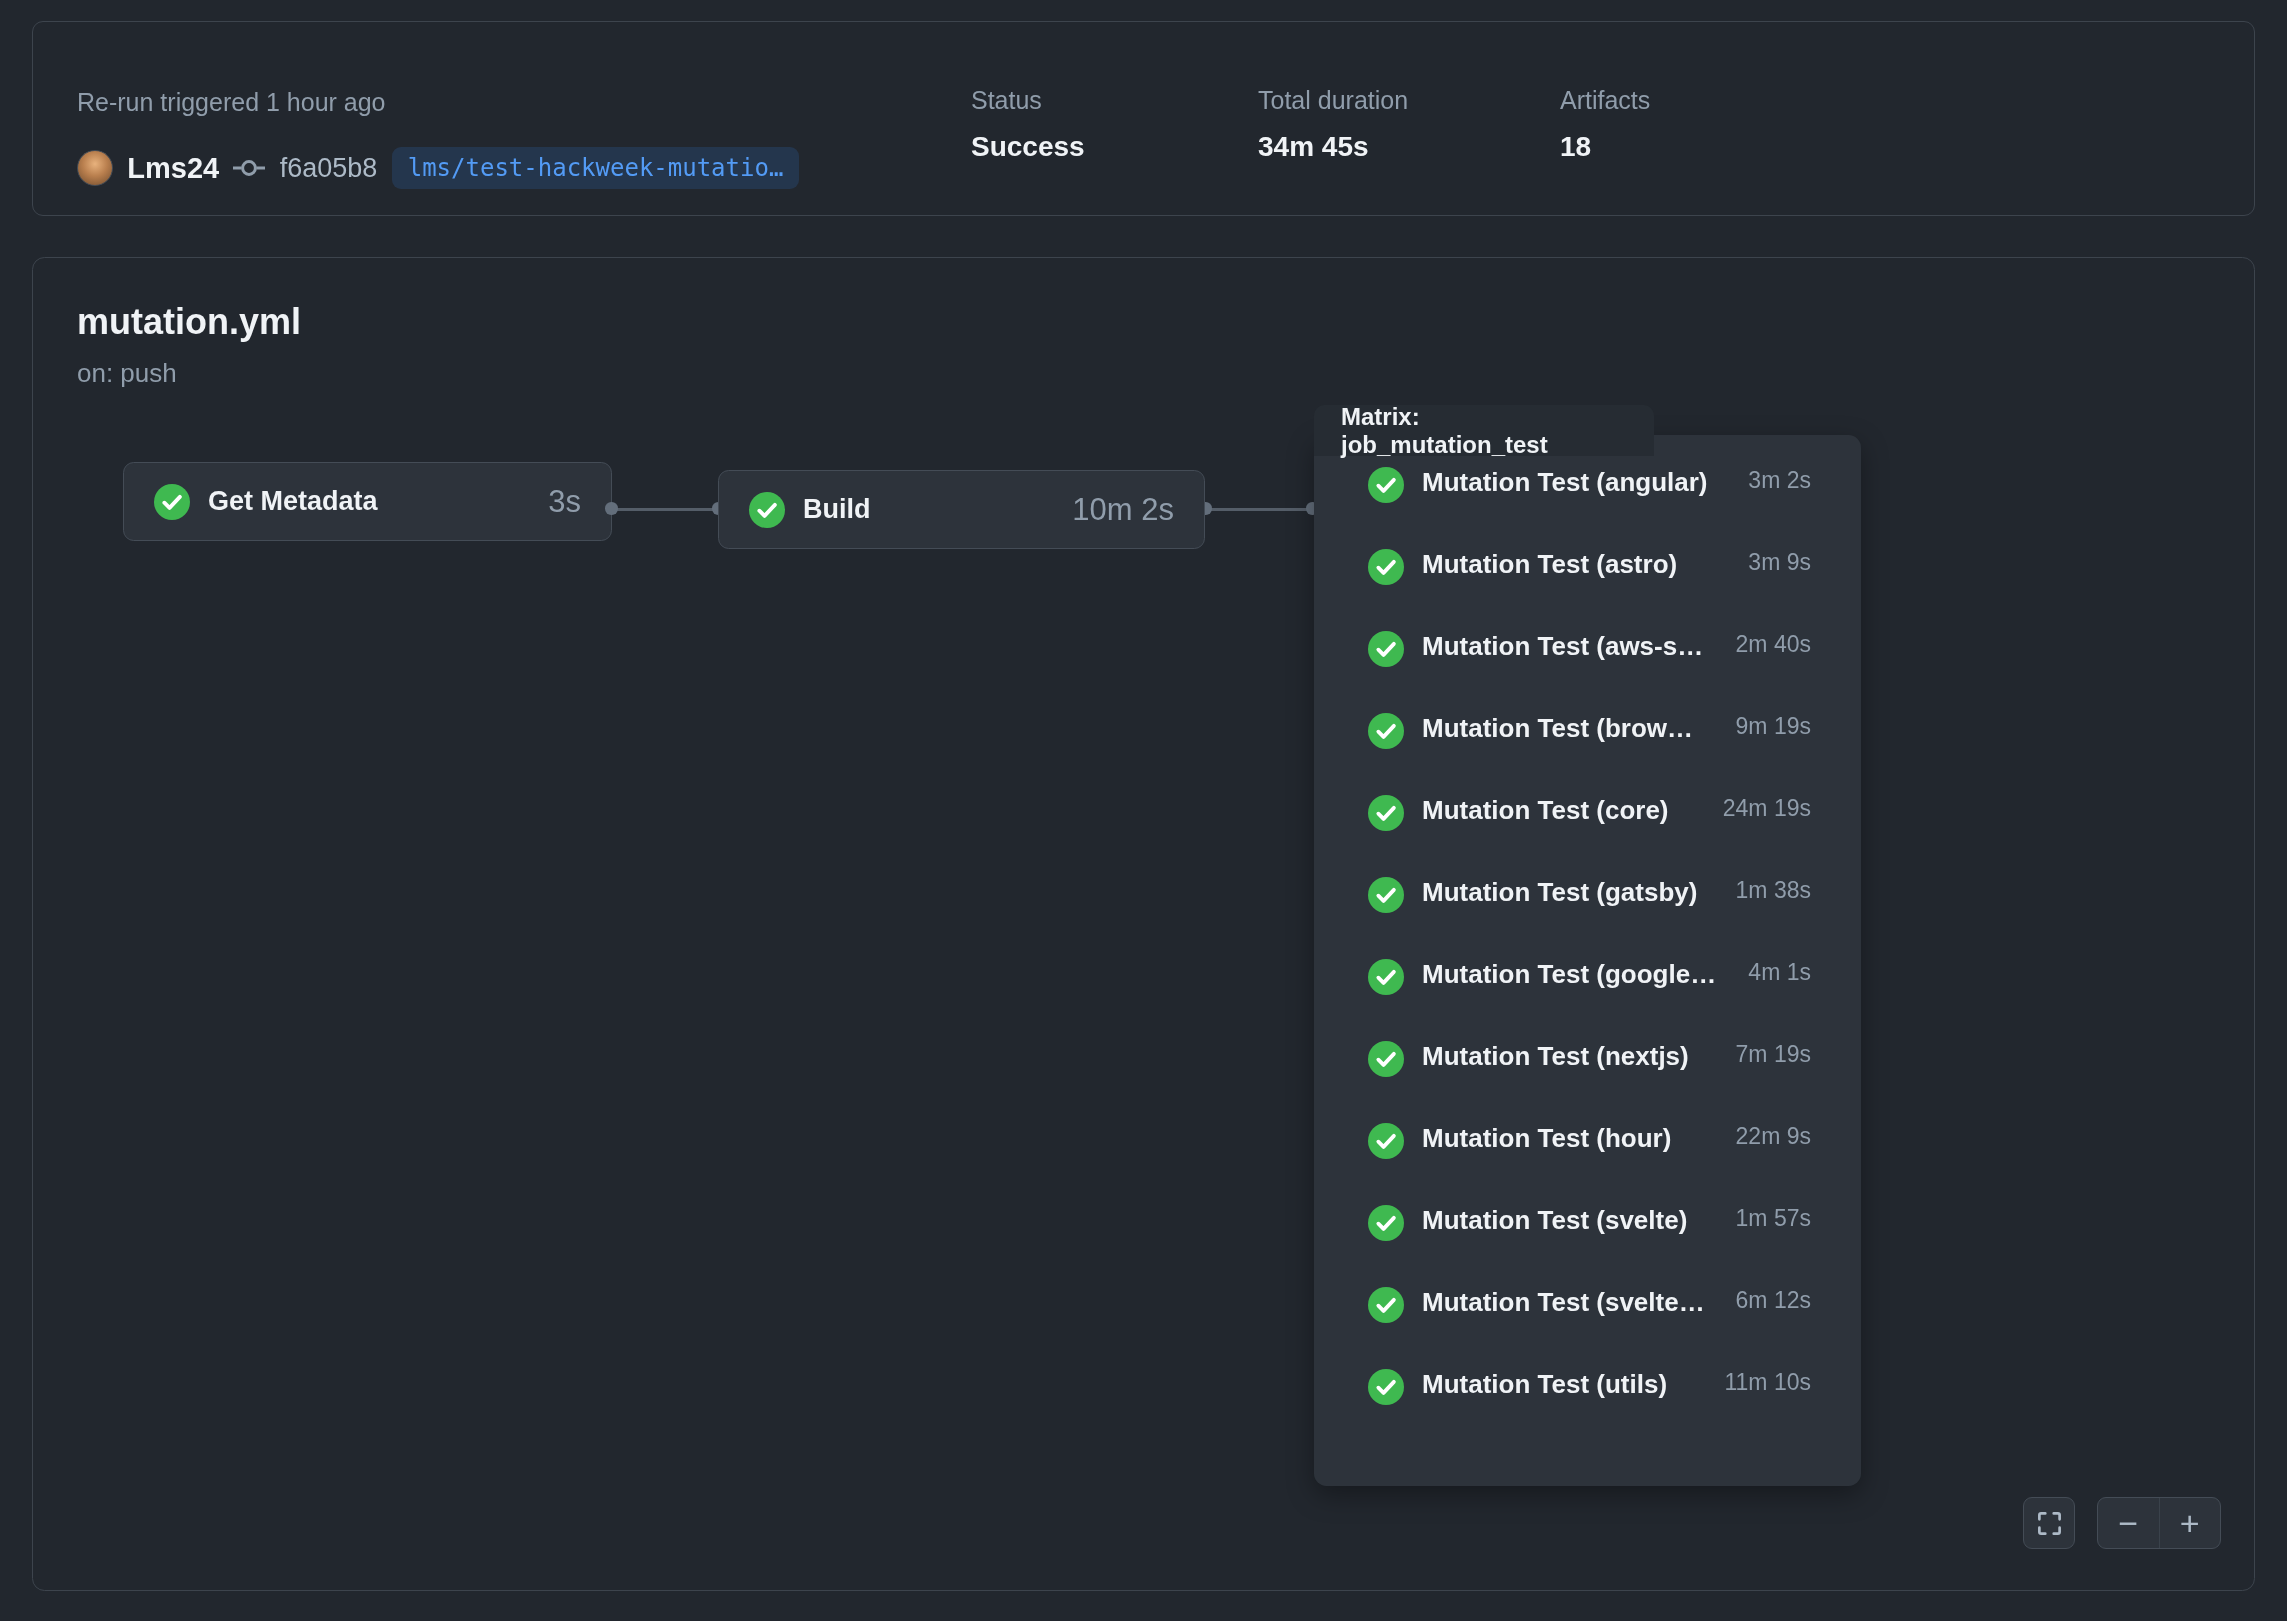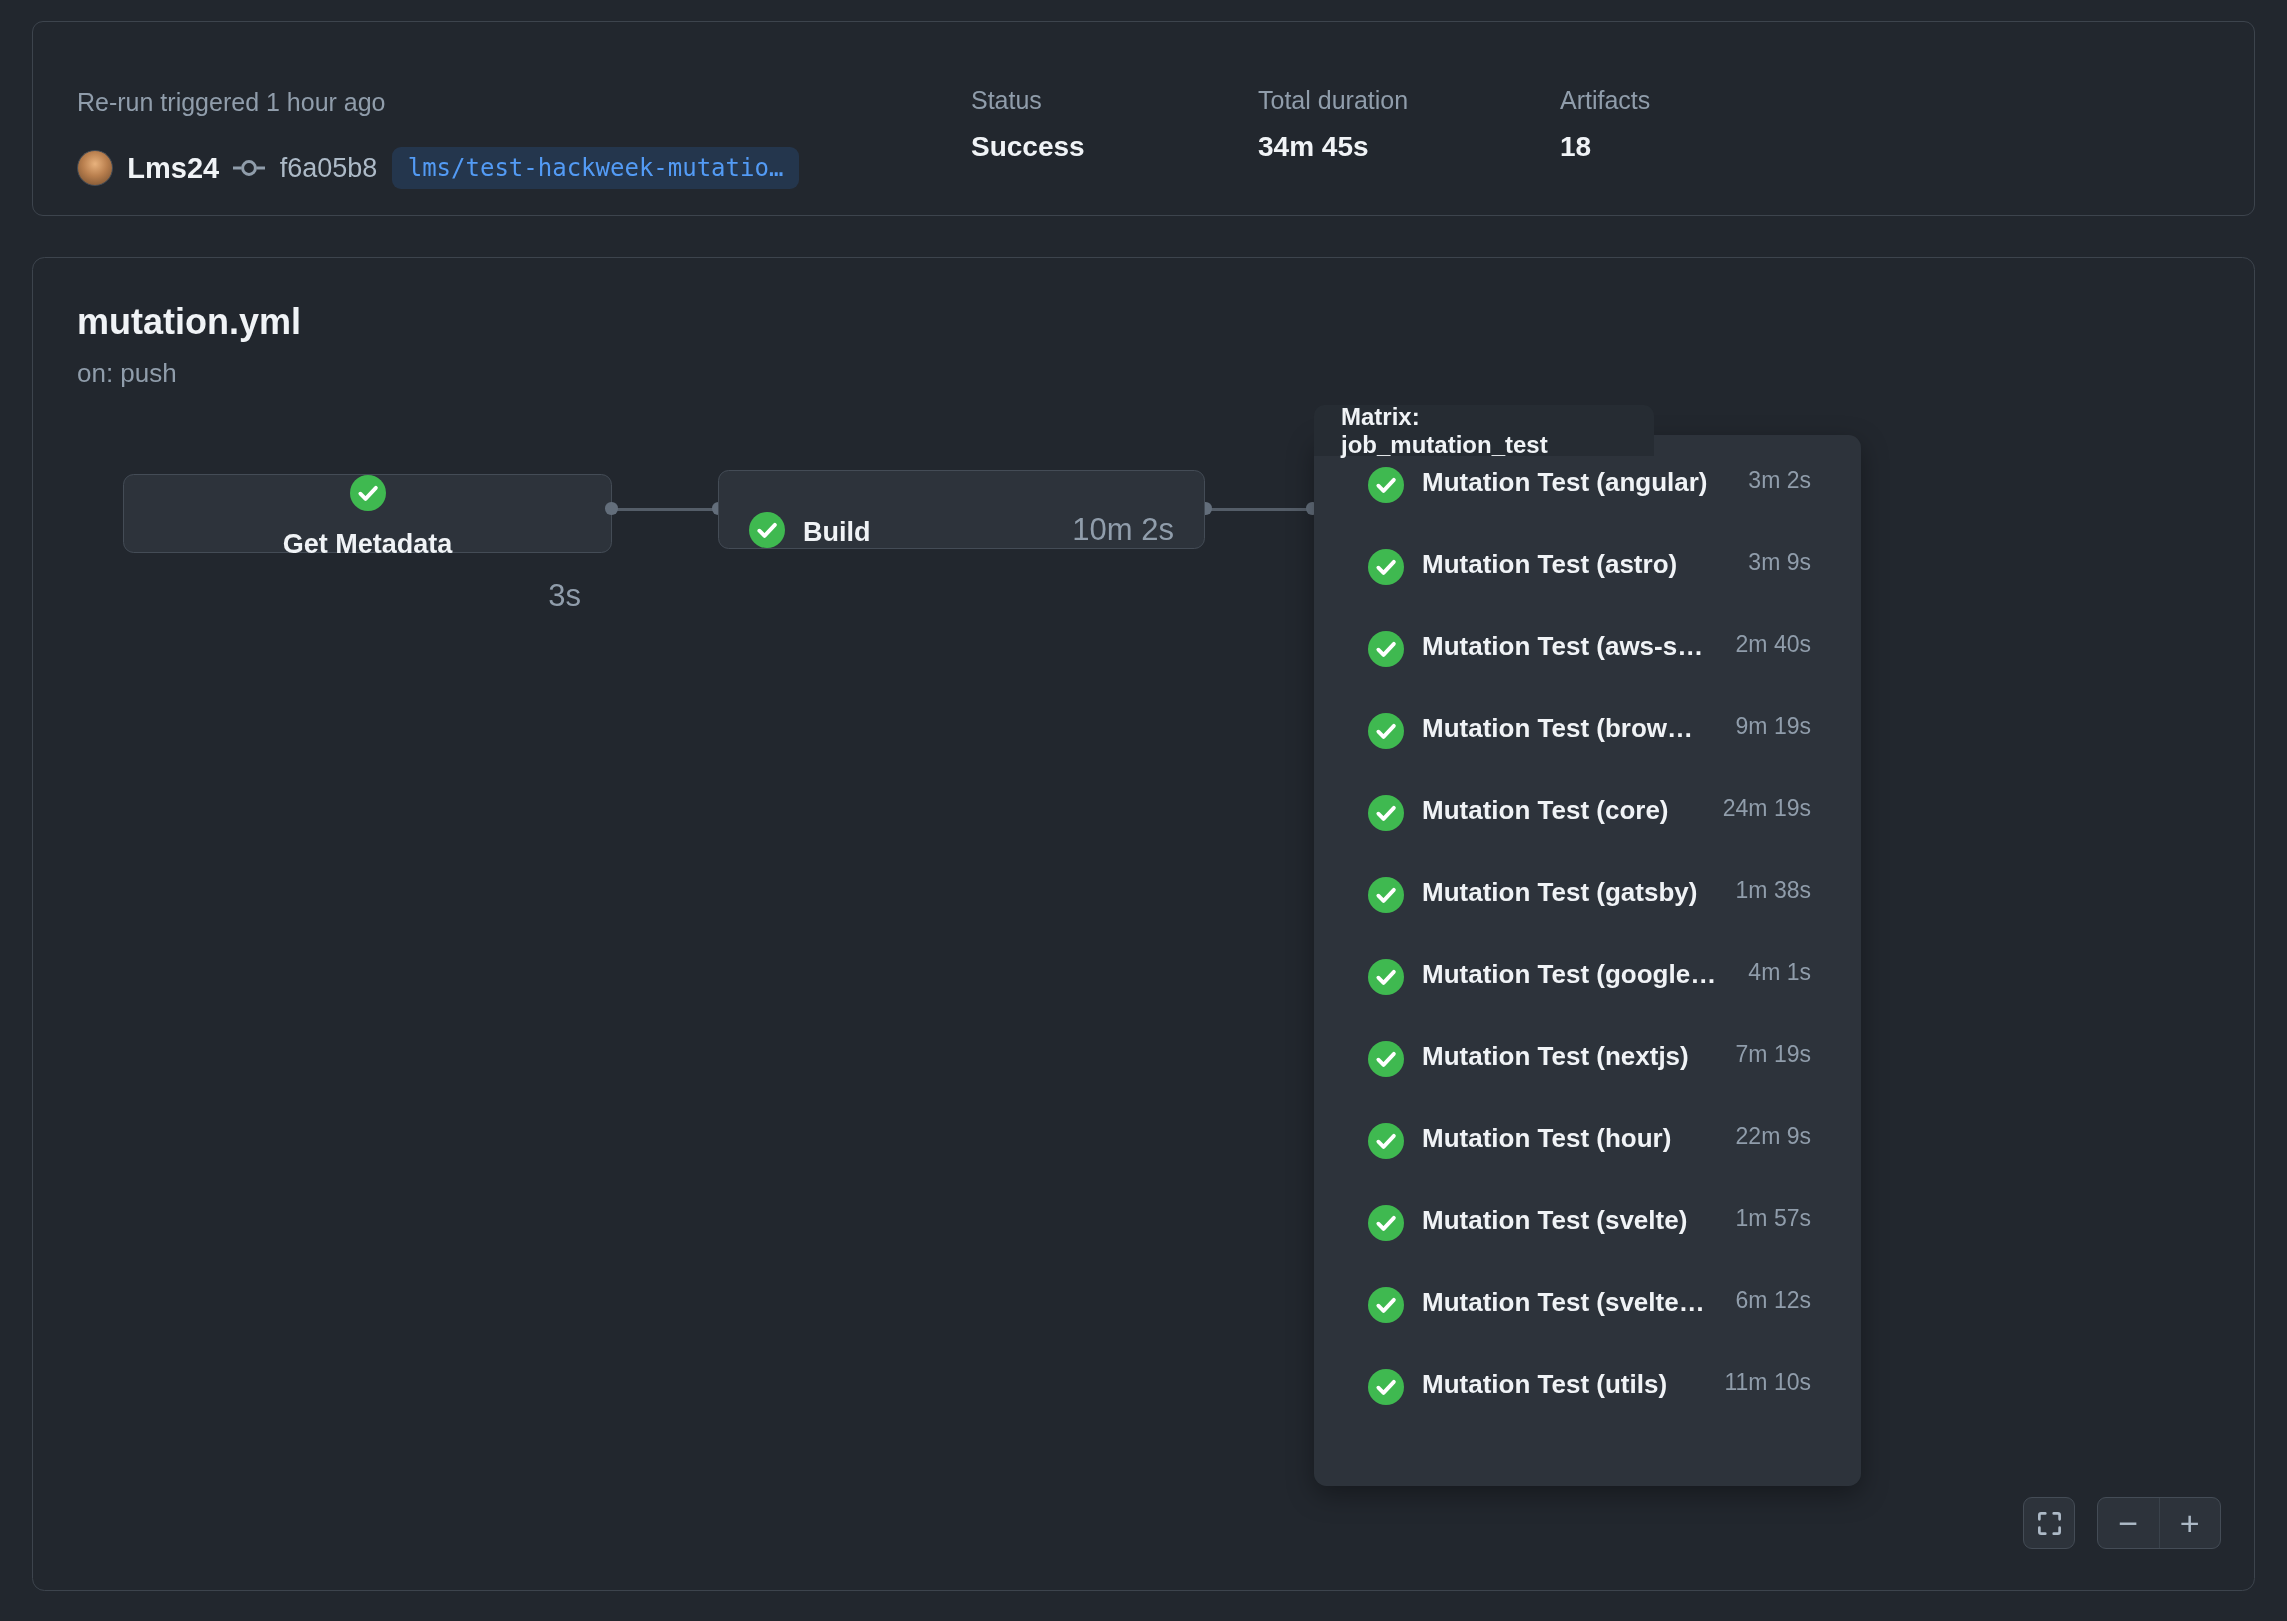--- a/index.html
+++ b/index.html
@@ -68,22 +68,22 @@
   .workflow-title{position:absolute;left:44px;top:43px;font-size:36px;font-weight:bold;color:var(--fg);}
   .workflow-trigger{position:absolute;left:44px;top:100px;font-size:26px;color:var(--muted);}
 
   .job-node{
     position:absolute;height:79px;
     background:var(--card-bg);
     border:1.8px solid #444c56;border-radius:10.7px;
     display:flex;align-items:center;gap:18px;
     padding:0 30px;cursor:pointer;
   }
-  .node-get-metadata{left:90px;top:216px;width:489px;flex-direction:column;}
-  .node-build{left:685px;top:212px;width:487px;align-items:flex-end;}
+  .node-get-metadata{left:90px;top:204px;width:489px;}
+  .node-build{left:685px;top:212px;width:487px;}
   .job-node .node-label{font-size:27px;font-weight:bold;color:var(--fg);}
   .job-node .node-duration{margin-left:auto;font-size:31px;color:var(--muted);}
 
   .check-icon{width:36px;height:36px;flex:none;display:block;}
   .check-icon circle{fill:var(--success-green);}
   .check-icon path{stroke:#fff;stroke-width:1.7;fill:none;stroke-linecap:round;stroke-linejoin:round;}
 
   .edge-line{position:absolute;height:2.7px;background:var(--edge-line);top:250px;}
   .edge-line-1{left:582px;width:106px;}
   .edge-line-2{left:1175px;width:106px;}

